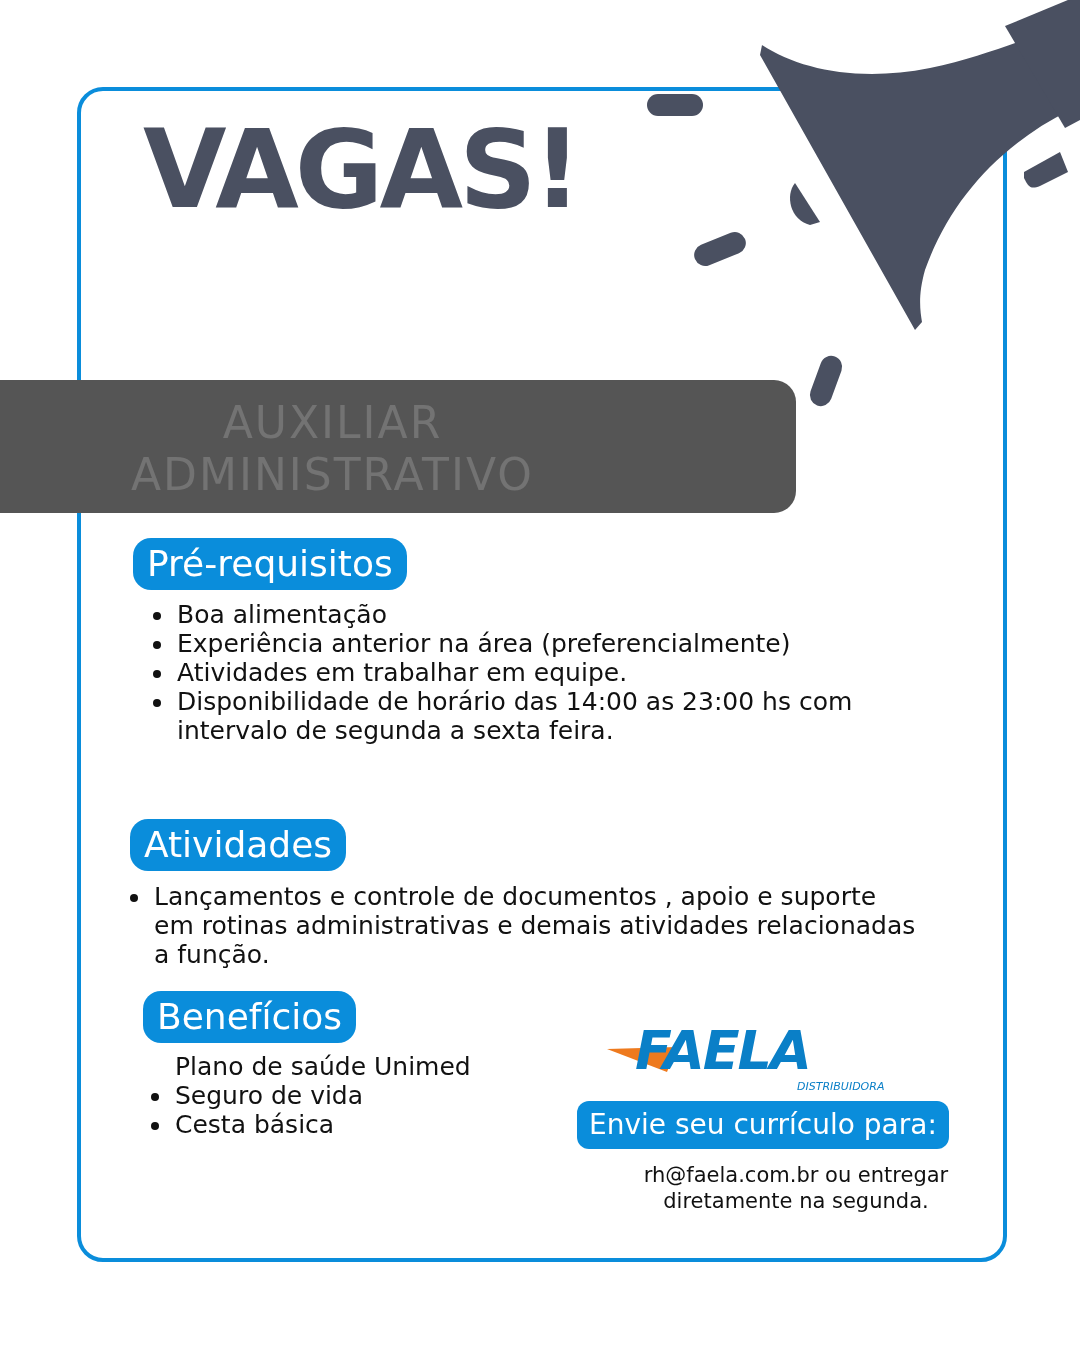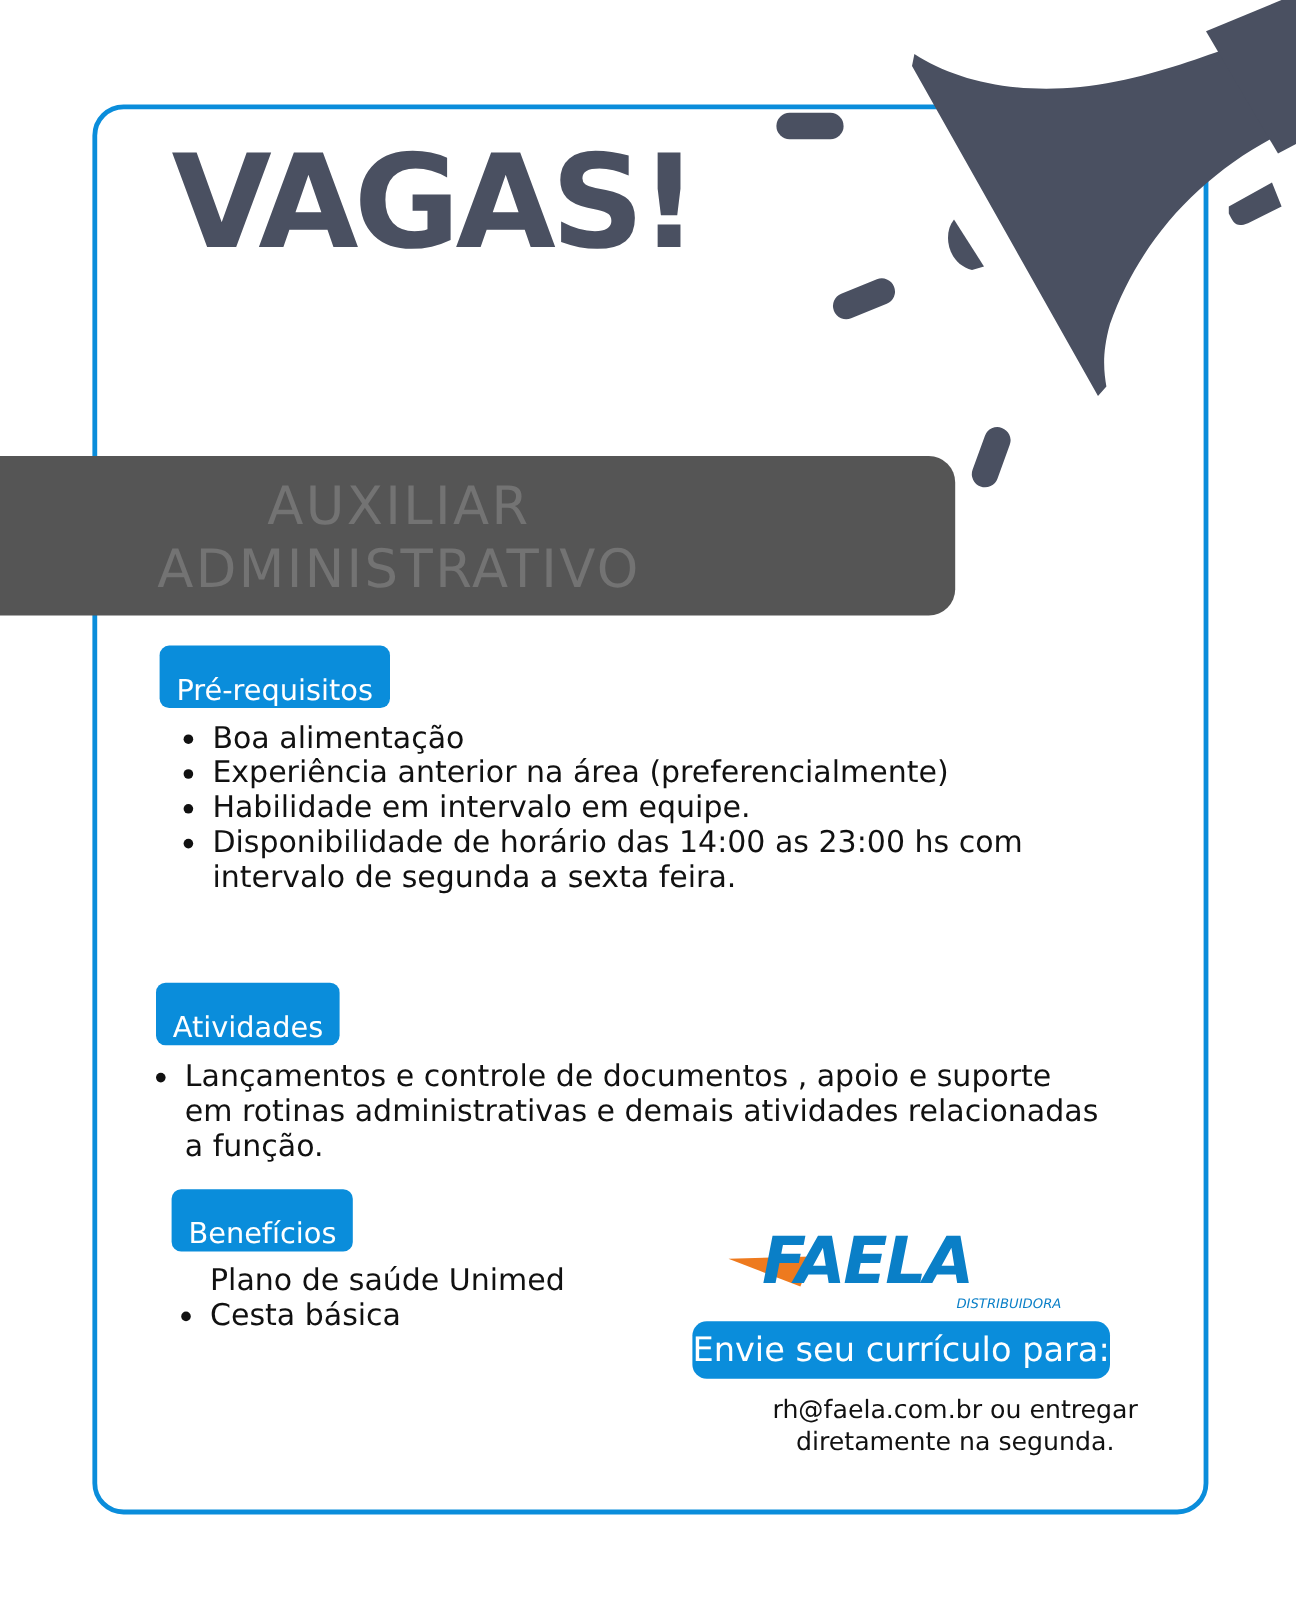--- a/index.html
+++ b/index.html
@@ -7,22 +7,22 @@
          font-family:"Liberation Sans", "DejaVu Sans", sans-serif; color:#111; }
   .card { position:absolute; left:77px; top:87px; width:930px; height:1175px;
           border:4px solid #0a8ddb; border-radius:26px; box-sizing:border-box; background:#fff; }
   .megaphone { position:absolute; left:0; top:0; width:1080px; height:420px; pointer-events:none; }
   .headline { position:absolute; left:143px; top:118px; font-family:"DejaVu Sans", sans-serif;
               font-weight:bold; font-size:108px; line-height:104px; color:#4a5061; letter-spacing:-4px; }
   .role-bar { position:absolute; left:0; top:380px; width:796px; height:133px; background:#555555;
               border-radius:0 22px 22px 0; }
   .role-text { position:absolute; left:131px; top:397px; font-family:"DejaVu Sans", sans-serif;
                font-size:44px; line-height:52px; color:#737373; letter-spacing:2px;text-align:center; }
-  .pill { position:absolute; background:#0a8ddb; color:#fff; border-radius:8px;
-          font-family:"DejaVu Sans", sans-serif; font-size:24px; padding:11px 14px; line-height:52px; height:52px;
+  .pill { position:absolute; background:#0a8ddb; color:#fff; border-radius:18px;
+          font-family:"DejaVu Sans", sans-serif; font-size:36px; padding:0 14px; line-height:52px; height:52px;
           box-sizing:border-box; white-space:nowrap; }
   .list { position:absolute; margin:0; padding:0; list-style:none;
           font-family:"DejaVu Sans", sans-serif; font-size:25px; line-height:29px; color:#111; }
   .list li { position:relative; padding-left:32px; }
   .list li.bullet::before { content:""; position:absolute; left:8px; top:12px; width:8px; height:8px;
                             border-radius:50%; background:#111; }
   .logo { position:absolute; left:607px; top:1022px; width:320px; height:72px; }
   .email { position:absolute; left:606px; top:1162px; width:380px; text-align:center;
            font-family:"DejaVu Sans", sans-serif; font-size:21px; line-height:26px; color:#111; }
 </style>
@@ -50,39 +50,40 @@
 <div class="role-bar"></div>
 <div class="role-text">
   <div>AUXILIAR</div>
   <div>ADMINISTRATIVO</div>
 </div>
 
 <div class="pill" style="left:133px;top:538px;">Pré-requisitos</div>
 <ul class="list" style="left:145px;top:600px;width:760px;">
   <li class="bullet">Boa alimentação</li>
   <li class="bullet">Experiência anterior na área (preferencialmente)</li>
-  <li class="bullet">Habilidade em intervalo em equipe.</li>
+  <li class="bullet">Atividades em trabalhar em equipe.</li>
   <li class="bullet">Disponibilidade de horário das 14:00 as 23:00 hs com intervalo de segunda a sexta feira.</li>
 </ul>
 
 <div class="pill" style="left:130px;top:819px;">Atividades</div>
 <ul class="list" style="left:122px;top:882px;width:800px;">
   <li class="bullet">Lançamentos e controle de documentos , apoio e suporte em rotinas administrativas e demais atividades relacionadas a função.</li>
 </ul>
 
 <div class="pill" style="left:143px;top:991px;">Benefícios</div>
 <ul class="list" style="left:143px;top:1052px;width:400px;">
   <li>Plano de saúde Unimed</li>
+  <li class="bullet">Seguro de vida</li>
   <li class="bullet">Cesta básica</li>
 </ul>
 
 <svg class="logo" viewBox="0 0 320 72">
   <path d="M0 27 L70 25 L60 50 Z" fill="#ee7a1e"></path>
   <text x="28" y="47" font-family="DejaVu Sans, sans-serif" font-weight="bold" font-style="italic" font-size="54" fill="#0a7fc7" letter-spacing="-2">FAELA</text>
   <text x="190" y="68" font-family="DejaVu Sans, sans-serif" font-style="italic" font-size="11" fill="#0a7fc7">DISTRIBUIDORA</text>
 </svg>
 
-<div class="pill" style="left:577px;top:1101px;height:48px;line-height:48px;font-size:28px;padding:0 0;border-radius:12px;">Envie seu currículo para:</div>
+<div class="pill" style="left:577px;top:1101px;height:48px;line-height:48px;font-size:28px;padding:0 12px;border-radius:12px;">Envie seu currículo para:</div>
 
 <div class="email">
   <div>rh@faela.com.br ou entregar</div>
   <div>diretamente na segunda.</div>
 </div>
 
 </body></html>

